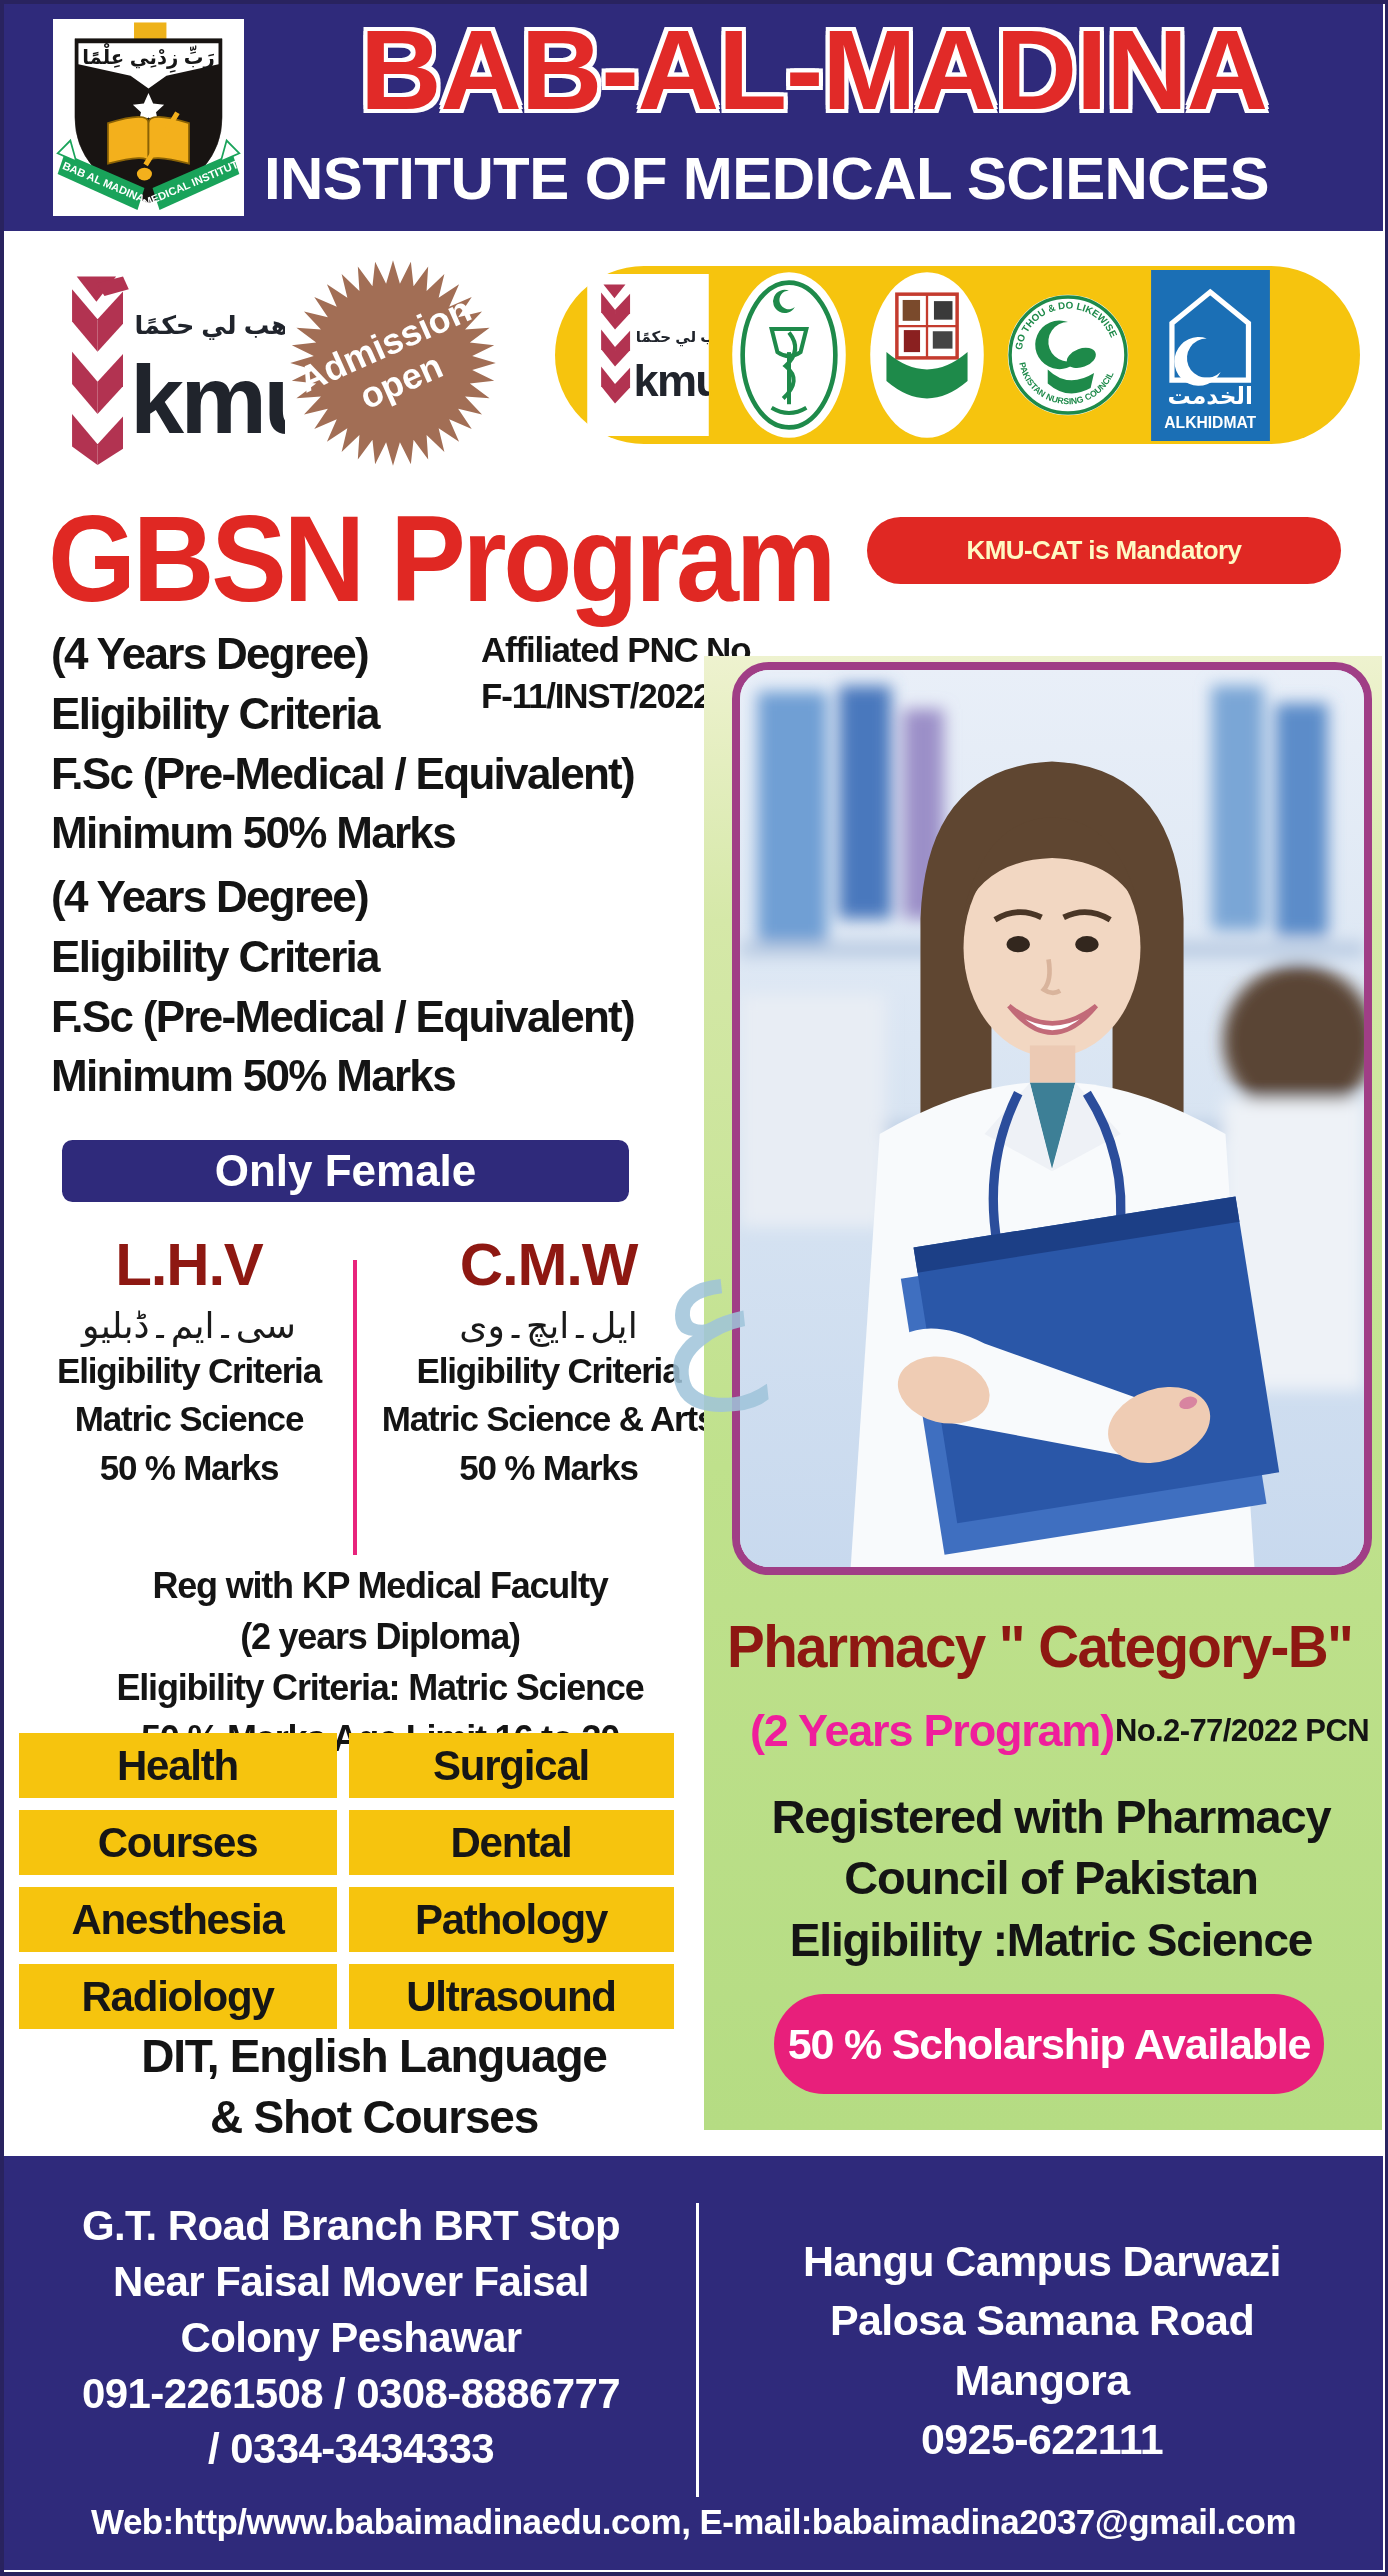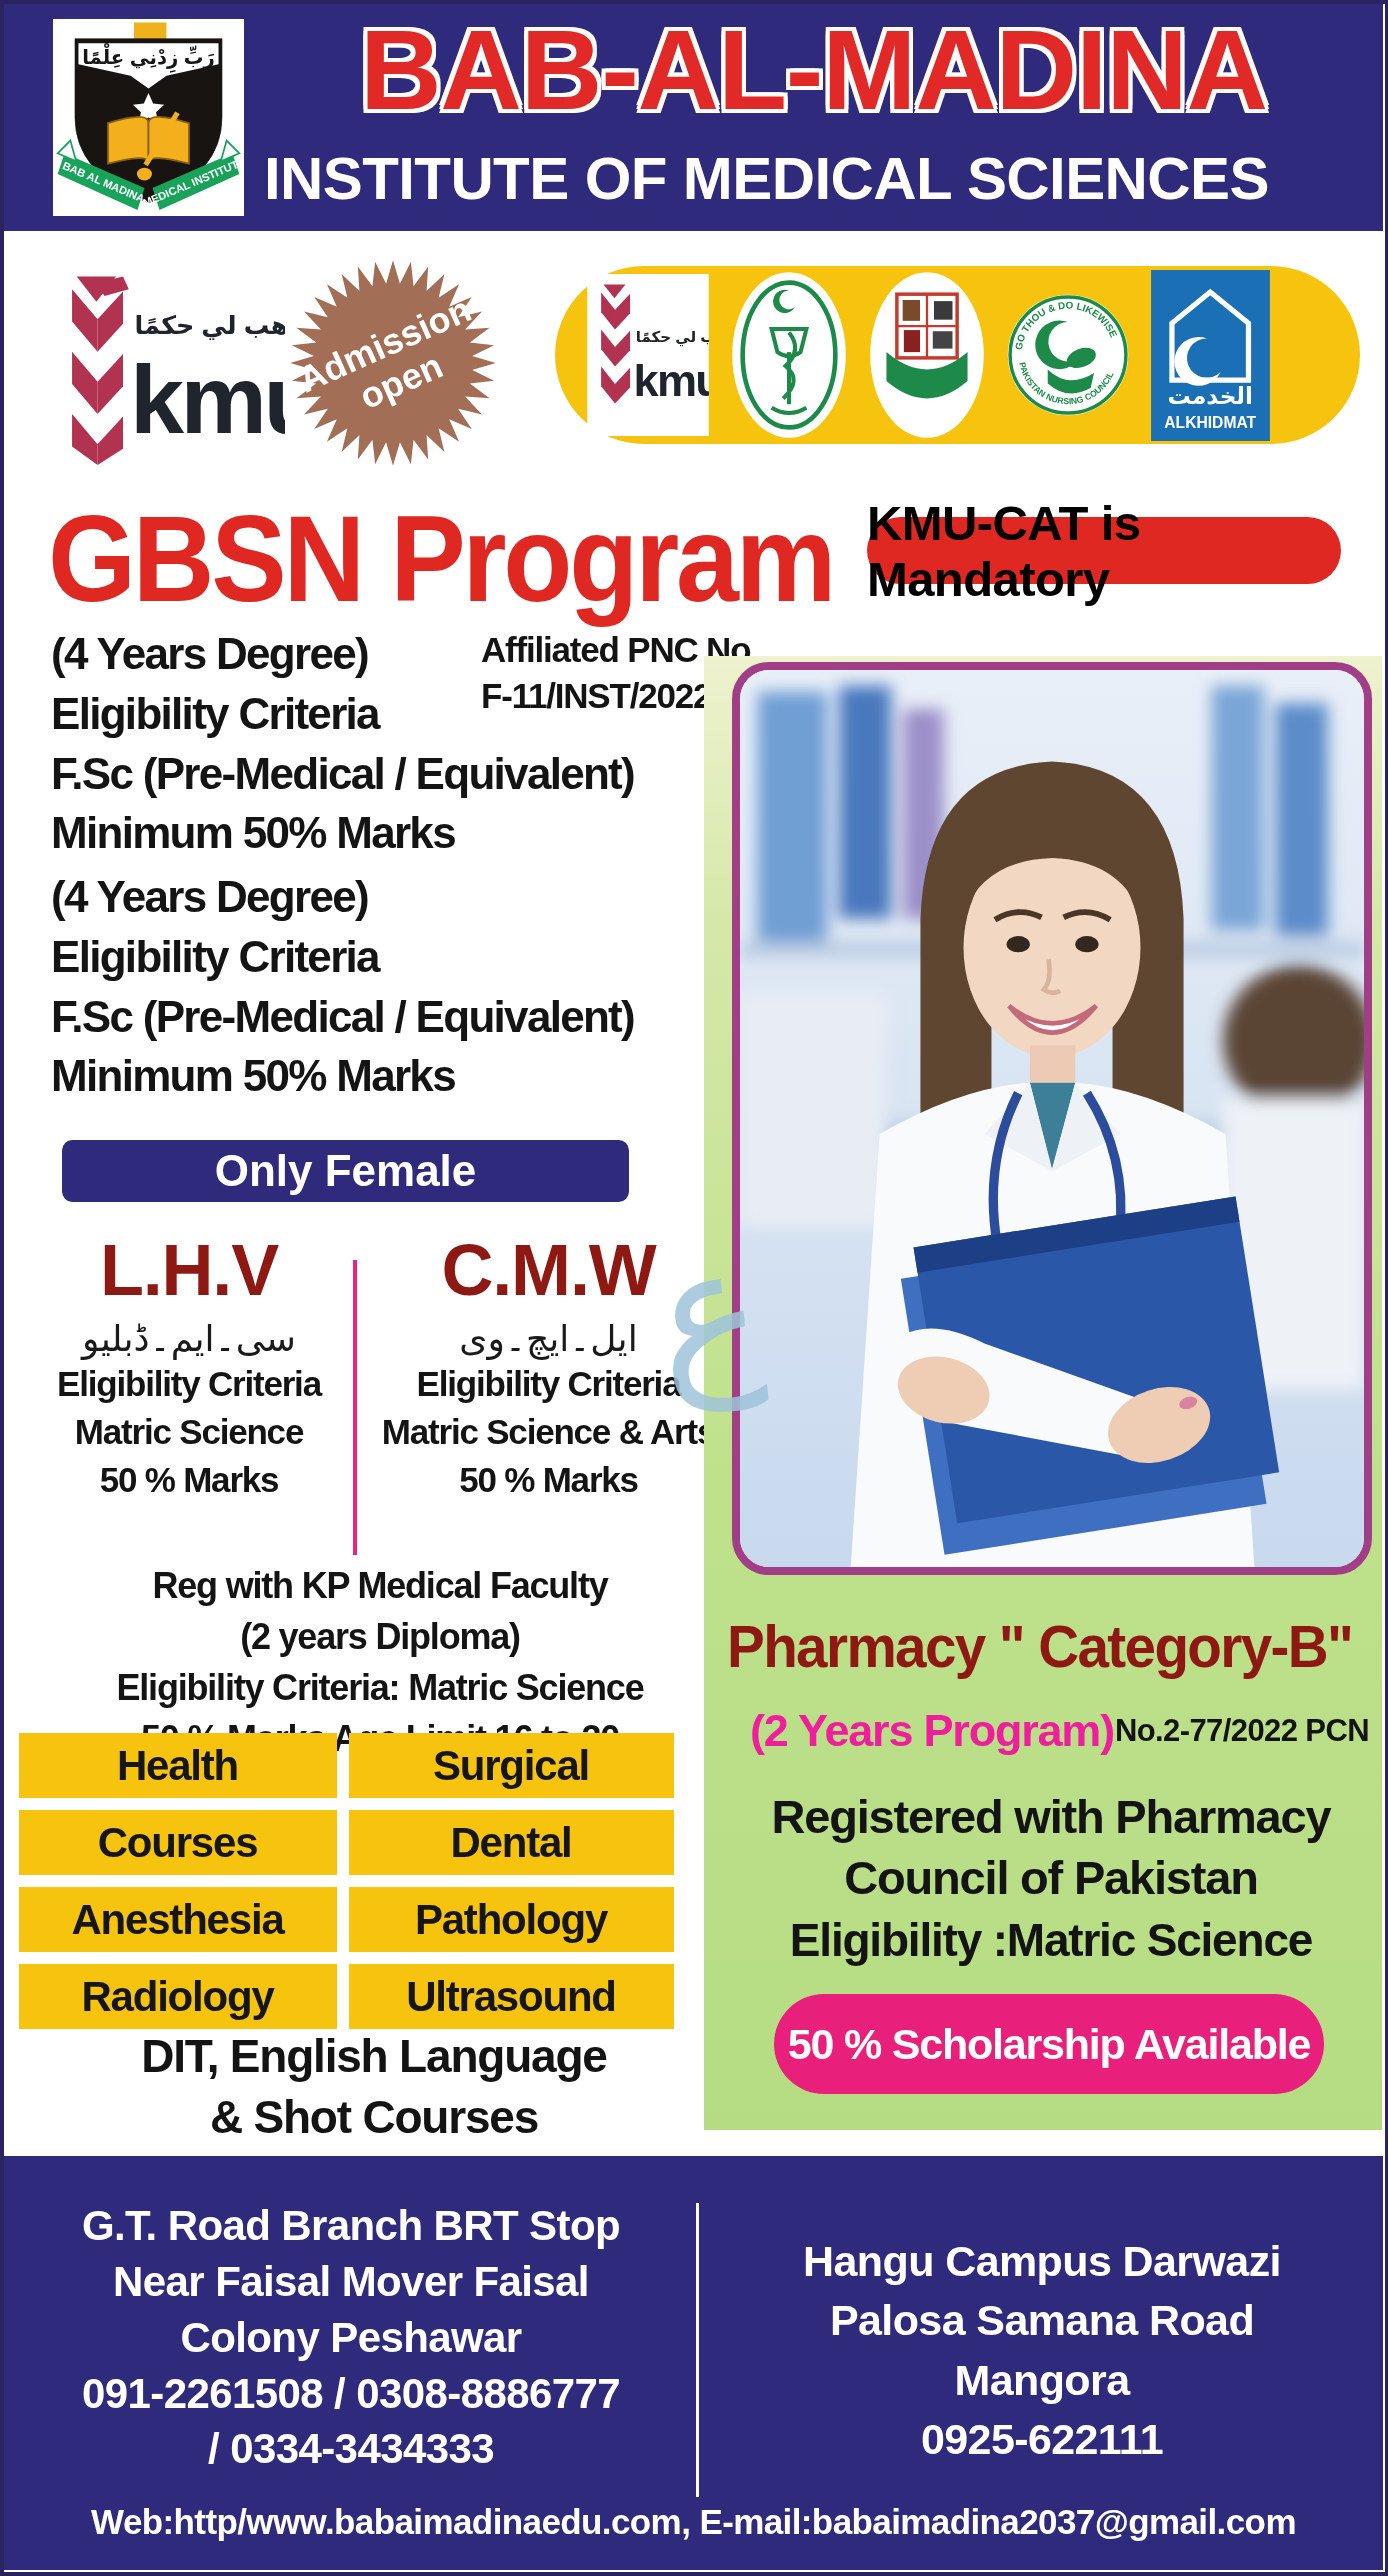--- a/index.html
+++ b/index.html
@@ -20,30 +20,30 @@
   .sub-title{position:absolute;left:260px;top:140px;width:1099px;text-align:left;font-size:60px;letter-spacing:-0.6px;color:#ffffff;}
   
   .kmu-logo{position:absolute;left:38px;top:262px;width:243px;height:203px;}
   .badge{position:absolute;left:285px;top:255px;width:208px;height:208px;}
   .badge svg{width:100%;height:100%;}
   .badge .btxt{position:absolute;left:0;top:0;width:100%;height:100%;display:flex;flex-direction:column;align-items:center;justify-content:center;transform:rotate(-24deg);color:#fff;font-size:36px;line-height:1.12;}
   .logo-band{position:absolute;left:551px;top:262px;width:805px;height:178px;background:#f6c40e;border-radius:89px;display:flex;align-items:center;gap:22px;padding:0 32px;}
   .mini{flex:0 0 auto;display:flex;align-items:center;justify-content:center;}
   
   .gbsn-title{position:absolute;left:44px;top:484px;width:822px;font-size:123px;letter-spacing:-3.5px;color:#e02823;transform:scaleX(.92);transform-origin:left top;white-space:nowrap;}
-  .kmucat-pill{position:absolute;left:863px;top:513px;width:474px;height:67px;background:#e02823;border-radius:36px;display:flex;align-items:center;justify-content:center;color:#000000;font-size:49px;letter-spacing:-0.6px;}
+  .kmucat-pill{position:absolute;left:863px;top:513px;width:474px;height:67px;background:#e02823;border-radius:36px;display:flex;align-items:center;justify-content:center;color:#fef9c3;font-size:26px;letter-spacing:-0.6px;}
   
   .crit{position:absolute;left:47px;width:689px;font-size:44px;letter-spacing:-1.7px;color:#141414;line-height:1.36;}
   .crit.b1{top:620px;}
   .crit.b2{top:863px;}
   .pnc{position:absolute;left:477px;top:623px;width:347px;font-size:35px;letter-spacing:-1.2px;color:#141414;line-height:1.3;}
   .only-female{position:absolute;left:58px;top:1136px;width:567px;height:62px;background:#2f2a7b;border-radius:10.4px;display:flex;align-items:center;justify-content:center;color:#fff;font-size:44px;}
   
   .course-col{position:absolute;top:1229px;text-align:center;color:#141414;}
-  .course-col .big{font-size:72px;letter-spacing:-1.2px;color:#8e1812;line-height:1.05;}
+  .course-col .big{font-size:60px;letter-spacing:-1.2px;color:#8e1812;line-height:1.05;}
   .course-col .urdu{font-size:36px;font-weight:normal;color:#1a1a1a;margin-top:8px;line-height:1.2;font-family:"DejaVu Sans",sans-serif;}
   .course-col .ln{font-size:35px;letter-spacing:-1.2px;line-height:1.38;}
   .col-lhv{left:23px;width:324px;}
   .col-cmw{left:365px;width:359px;}
   .vdivider{position:absolute;left:349px;top:1256px;width:4px;height:295px;background:#e8247c;}
   .kp-block{position:absolute;left:46px;top:1556px;width:660px;text-align:center;font-size:36px;letter-spacing:-1.2px;color:#141414;line-height:1.42;white-space:pre-line;}
   
   .course-grid{position:absolute;left:14.5px;top:1729px;width:678px;display:grid;grid-template-columns:318px 325px;column-gap:35px;row-gap:8.7px;gap:12px;}
   .course-btn{height:65px;background:#f6c40e;display:flex;align-items:center;justify-content:center;font-size:42px;letter-spacing:-1.2px;color:#161616;}
   .short-courses{position:absolute;left:46px;top:2022px;width:648px;text-align:center;font-size:46px;letter-spacing:-1.2px;color:#141414;line-height:1.32;}

